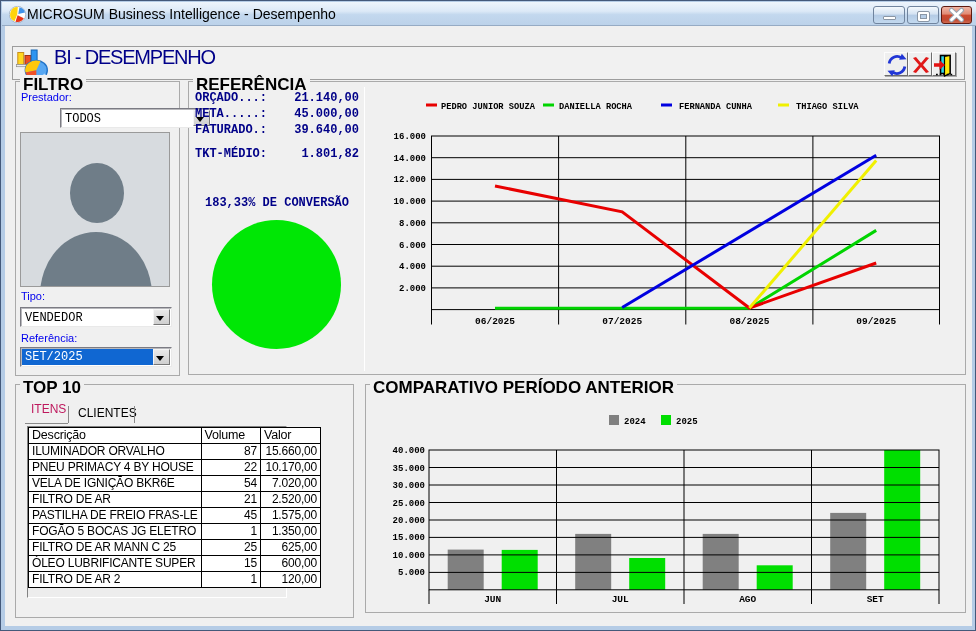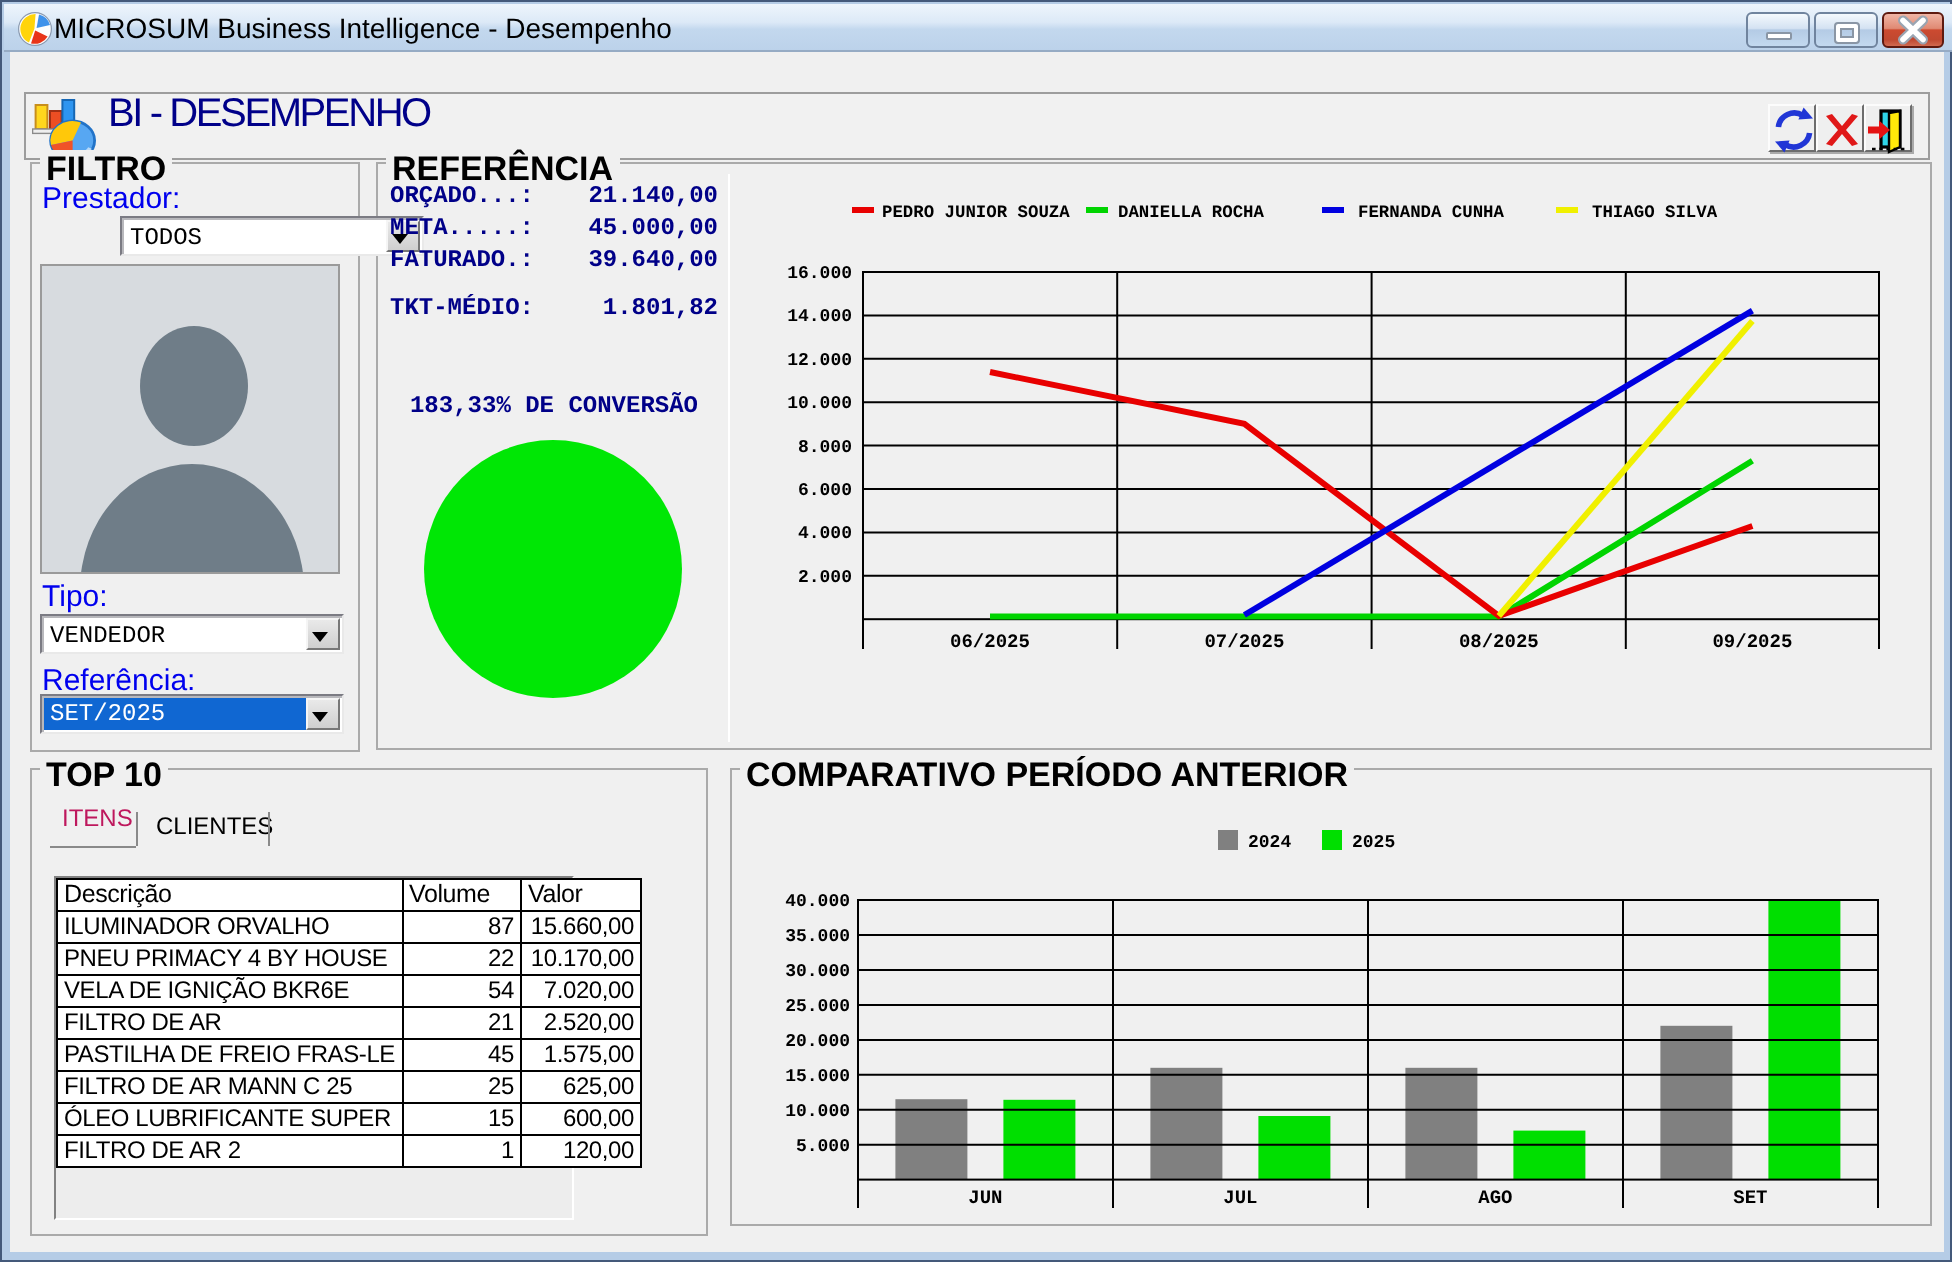--- a/index.html
+++ b/index.html
@@ -30,40 +30,40 @@
 
 
 .gbox { position:absolute; border:1px solid #aaaaaa; }
 .gtitle { position:absolute; top:-7px; left:4px; background:#f0f0f0; padding:0 3px; font-size:17px; font-weight:bold; color:#000; white-space:nowrap; }
 #gfiltro { left:10px; top:55px; width:165px; height:295px; }
 #gref { left:183px; top:55px; width:778px; height:294px; }
 #gtop { left:10px; top:358px; width:339px; height:234px; }
 #gcomp { left:360px; top:358px; width:601px; height:229px; }
 
 
-.bluelabel { position:absolute; font-size:15px; color:#0000ee; }
+.bluelabel { position:absolute; font-size:11px; color:#0000ee; }
 .combo { position:absolute; left:15px; width:152px; height:20px; background:#fff;
   border:1px solid; border-color:#7b7b83 #e9e9e9 #e9e9e9 #7b7b83; box-shadow:inset 1px 1px 0 #b8b8bc; }
 .combo .ctext { position:absolute; left:4px; top:2.5px; font-family:"Liberation Mono", monospace; font-size:12px; color:#000; }
 .combo .cbtn { position:absolute; right:1px; top:1px; width:17px; height:16px; background:linear-gradient(#e9e9e9,#cfcfcf); border:1px solid; border-color:#f5f5f5 #777 #777 #f5f5f5; }
 .combo .arr { position:absolute; right:5px; top:6px; width:0; height:0; border:4px solid transparent; border-top:5px solid #000; }
 #photo { position:absolute; left:15px; top:106px; width:150px; height:155px; background:#d7dbdf; border:1px solid #9a9a9a; overflow:hidden; }
 
 
 .refrow { position:absolute; left:190px; width:164px; height:14px; font-family:"Liberation Mono", monospace; font-size:12px; font-weight:bold; color:#000088; white-space:pre; }
 .refrow .v { position:absolute; right:0; top:0; }
 #conv { position:absolute; left:190px; width:164px; top:170px; text-align:center; font-family:"Liberation Mono", monospace; font-size:12px; font-weight:bold; color:#000088; }
 #bevel { position:absolute; left:359px; top:61px; width:1px; height:284px; background:#a2a2a2; border-right:1px solid #fff; }
 #pie { position:absolute; left:207px; top:194px; width:129px; height:129px; border-radius:50%; background:#00e705; }
 
 
 #tabs { position:absolute; left:18px; top:376px; font-size:12px; color:#be185d; }
 .tabsep { position:absolute; top:380px; width:1px; height:17px; background:#8a8a8a; }
 #tabunder { position:absolute; left:20px; top:397px; width:43px; height:1px; background:#8a8a8a; }
-#gridbox { position:absolute; left:22px; top:412px; width:260px; height:172px; background:#ededed;
+#gridbox { position:absolute; left:22px; top:400px; width:260px; height:172px; background:#ededed;
   border:1px solid; border-color:#828282 #fff #fff #828282; }
 table { border-collapse:collapse; table-layout:fixed; position:absolute; left:0px; top:0px; width:290px; }
 td, th { border:1px solid #000; font-size:12px; letter-spacing:-0.2px; font-weight:normal; text-align:left; padding:0 3px; height:14.8px; background:#fff; white-space:nowrap; overflow:hidden; line-height:15px; }
 th { height:13.8px; font-size:12.5px; }
 .cnum { text-align:right; }
 col.c1 { width:172.5px; } col.c2 { width:59.5px; } col.c3 { width:60px; }
 
 
 #linechart { position:absolute; left:364px; top:60px; width:598px; height:285px; }
 #barchart { position:absolute; left:364px; top:385px; width:598px; height:200px; }
@@ -322,20 +322,25 @@
               <td>FILTRO DE AR</td>
               <td class="cnum">21</td>
               <td class="cnum">2.520,00</td>
             </tr>
         <tr>
               <td>PASTILHA DE FREIO FRAS-LE</td>
               <td class="cnum">45</td>
               <td class="cnum">1.575,00</td>
             </tr>
         <tr>
+              <td>FOGÃO 5 BOCAS JG ELETRO</td>
+              <td class="cnum">1</td>
+              <td class="cnum">1.350,00</td>
+            </tr>
+        <tr>
               <td>FILTRO DE AR MANN C 25</td>
               <td class="cnum">25</td>
               <td class="cnum">625,00</td>
             </tr>
         <tr>
               <td>ÓLEO LUBRIFICANTE SUPER</td>
               <td class="cnum">15</td>
               <td class="cnum">600,00</td>
             </tr>
         <tr>

